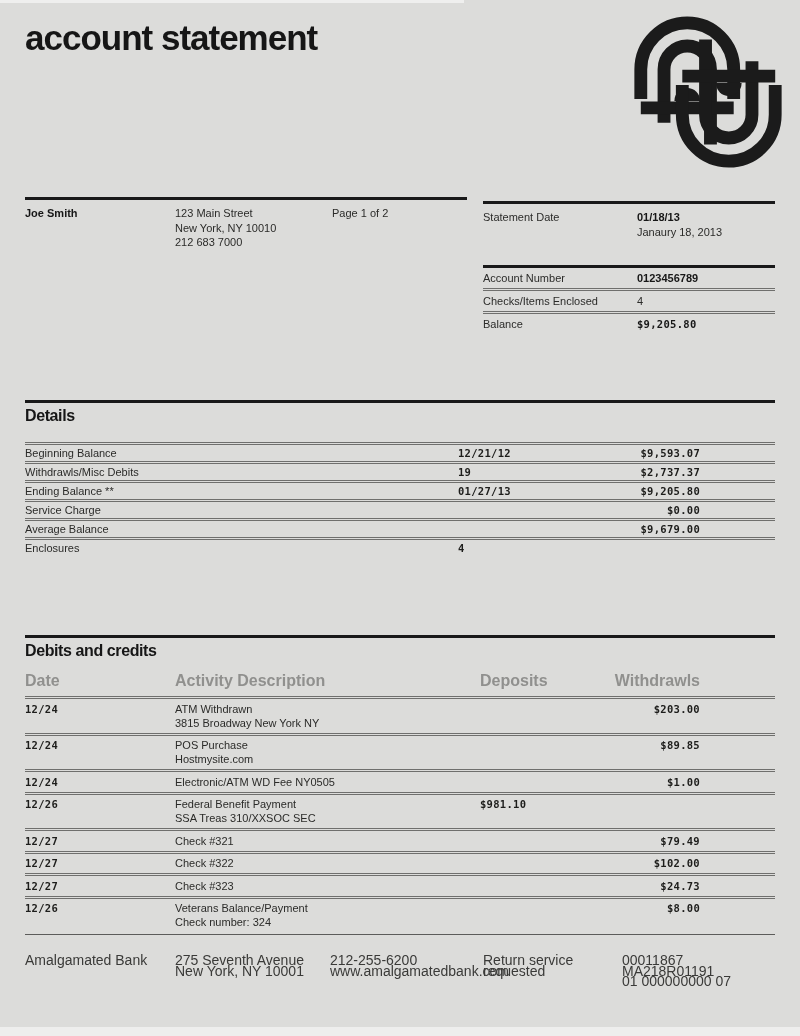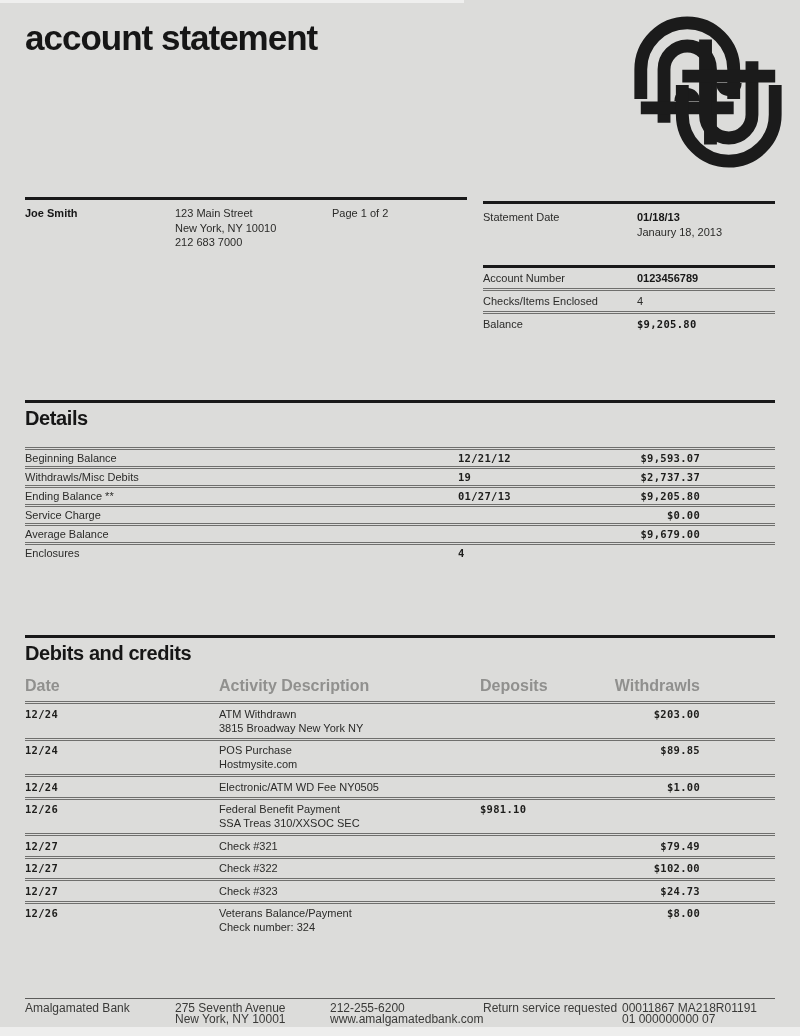--- a/index.html
+++ b/index.html
@@ -49,52 +49,52 @@
   .as-value { flex:1; }
   .v-bold { font-weight:700; color:#171717; }
   .v-bold-mono { font-family:"DejaVu Sans Mono", monospace; font-weight:700;
     font-size:10.5px; color:#171717; letter-spacing:.3px; }
 
   
   .section { position:absolute; left:25px; width:750px; border-top:3px solid #191919; }
   .section-details { top:400px; }
   .section-debits { top:635px; }
   .section-heading {
-    margin-top:4px; font-size:20px; font-weight:700; letter-spacing:-.4px; color:#161616;
+    margin-top:4px; font-size:16px; font-weight:700; letter-spacing:-.4px; color:#161616;
   }
 
   .num { font-family:"DejaVu Sans Mono", monospace; font-weight:700;
     font-size:10.5px; color:#1d1d1b; letter-spacing:.3px; }
 
   
   .dt-rows { margin-top:17px; }
   .dt-row { display:flex; border-top:3px double #6f6f6d;
     padding:2px 0 1px; font-size:11px; line-height:13px; }
   .dt-label { width:433px; }
   .dt-mid { width:142px; }
   .dt-amount { width:100px; text-align:right; }
   .dt-pad { width:75px; }
 
   
   .db-head { display:flex; margin-top:14px; margin-bottom:8px;
     font-size:16px; color:#90908e; line-height:14px;font-weight:bold; }
   .db-row { display:flex; border-top:3px double #6f6f6d;
     padding:2.5px 0 3px; font-size:11px; line-height:14px; }
   .col-date { width:150px; }
-  .col-desc { flex:1;margin-left:44px; }
+  .col-desc { flex:1; }
   .col-dep { width:120px; }
   .col-wd { width:100px; text-align:right; }
   .col-pad { width:75px; }
   .db-desc2:empty { display:none; }
 
   
   .footer {
-    position:absolute; left:25px; top:998px; width:750px;
-    border-top:1px solid #5c5c5a; padding-top:4px;
-    display:flex; font-size:12px; line-height:10.5px; color:#3a3a38;
+    position:absolute; left:25px; top:934px; width:750px;
+    border-top:1px solid #5c5c5a; padding-top:20px;
+    display:flex; font-size:14px; line-height:10.5px; color:#3a3a38;
   }
   .ft-col1 { width:150px; } .ft-col2 { width:155px; }
   .ft-col3 { width:153px; } .ft-col4 { width:139px; } .ft-col5 { flex:1; }
 </style>
 </head>
 <body>
 
 <div class="page">
   <div class="edge-top"></div>
 

